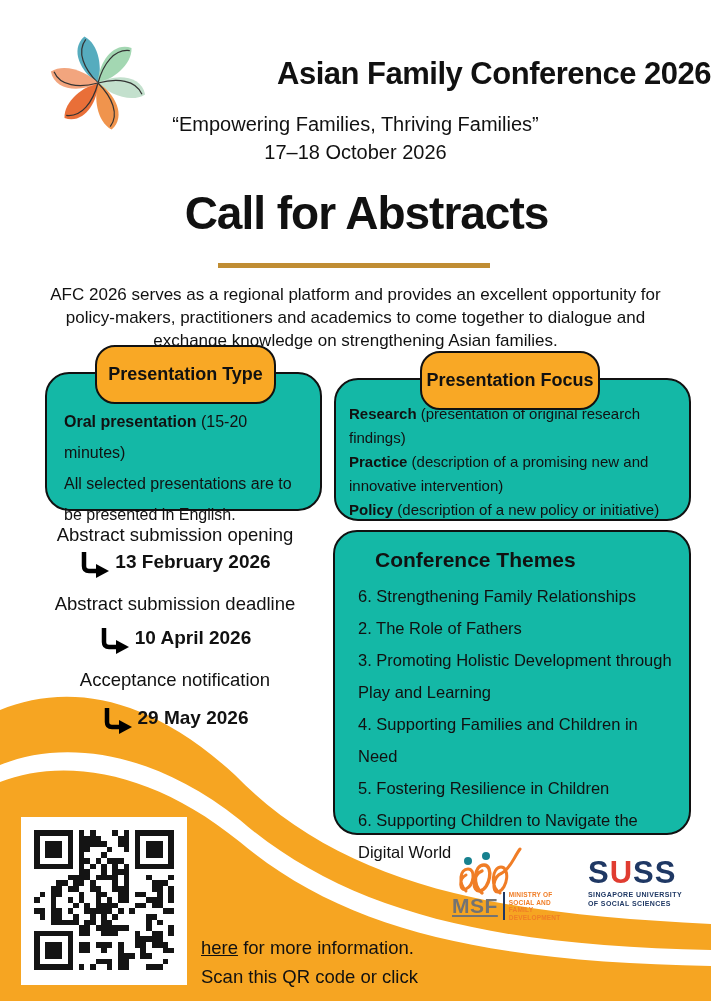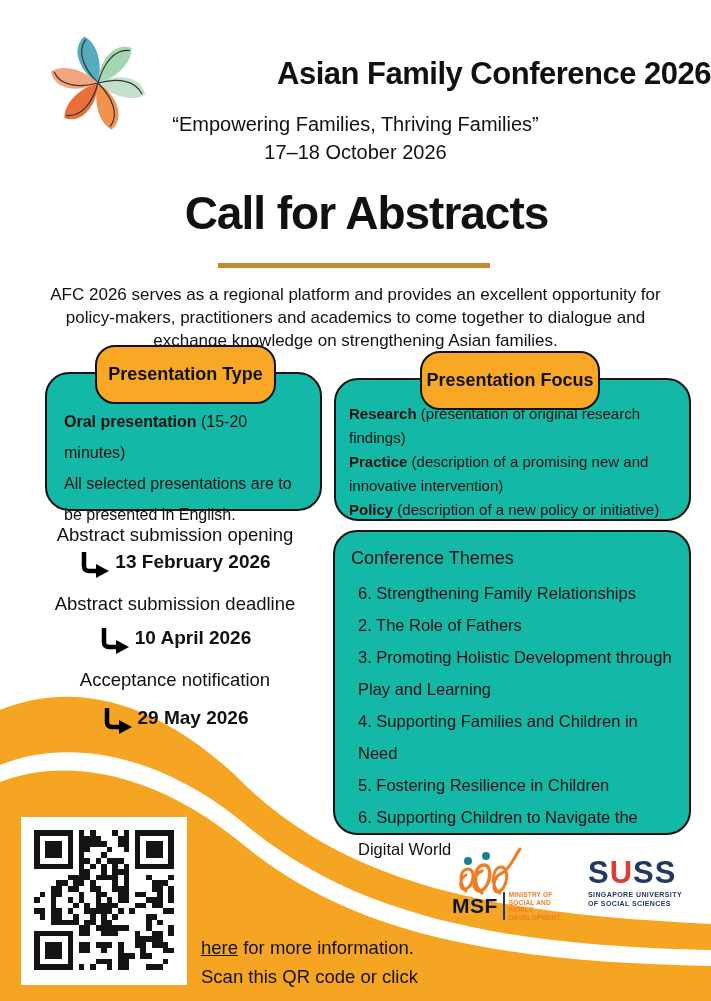--- a/index.html
+++ b/index.html
@@ -56,37 +56,37 @@
 
   
   .timeline { position:absolute; left:10px; top:524px; width:330px; z-index:2; text-align:center; }
   .tl-label { font-size:18.5px; margin-top:14px; }
   .tl-row   { display:flex; align-items:flex-start; justify-content:center; gap:4px; margin-top:5px; }
   .tl-date  { font-size:19px; font-weight:bold; }
   .corner-arrow { display:block; }
 
   
   .themes-card { left:333px; top:530px; width:358px; height:305px; padding:16px 14px 0 16px; }
-  .themes-heading { font-size:18px; font-weight:normal; margin-bottom:8px; }
+  .themes-heading { font-size:21px; font-weight:bold; margin-bottom:8px;margin-left:24px; }
   .theme-item { font-size:16.5px; line-height:32px; padding-left:7px; }
 
   
   .qr-box {
     position:absolute; left:21px; top:817px; width:166px; height:168px;
     background:#fff; z-index:2;
   }
   #qr-svg { position:absolute; left:13px; top:13px; width:140px; height:140px; }
   #qr-svg rect { fill:#141414; }
 
   .scan-text { position:absolute; left:201px; top:933px; z-index:2; font-size:18.5px; line-height:29px; color:#111; }
   .scan-text a { color:#111; }
 
   .msf-logo { position:absolute; left:452px; top:845px; width:122px; height:80px; z-index:2; }
   .msf-row  { position:absolute; left:0; bottom:4px; display:flex; align-items:center; }
-  .msf-abbr { font-size:21px; font-weight:bold; color:#0f172a; letter-spacing:.5px; }
+  .msf-abbr { font-size:21px; font-weight:bold; color:#737373; letter-spacing:.5px;text-decoration:underline; }
   .msf-sep  { width:2px; height:28px; background:#1f3864; margin:0 4px 0 5px; }
   .msf-name { font-size:6.5px; font-weight:bold; color:#f07d26; line-height:7.5px; letter-spacing:.2px; }
   .msf-fig  { position:absolute; left:4px; top:0; }
 
   .suss-logo { position:absolute; left:588px; top:858px; width:110px; z-index:2; text-align:left; }
   .suss-abbr { font-size:31px; font-weight:bold; letter-spacing:1px; color:#1f3864; line-height:30px; }
   .suss-abbr .u { color:#e03c31; }
   .suss-name { font-size:7px; font-weight:bold; color:#1f3864; line-height:9px; letter-spacing:.4px; margin-top:2px; }
 
   b.lead { font-weight:bold; }

